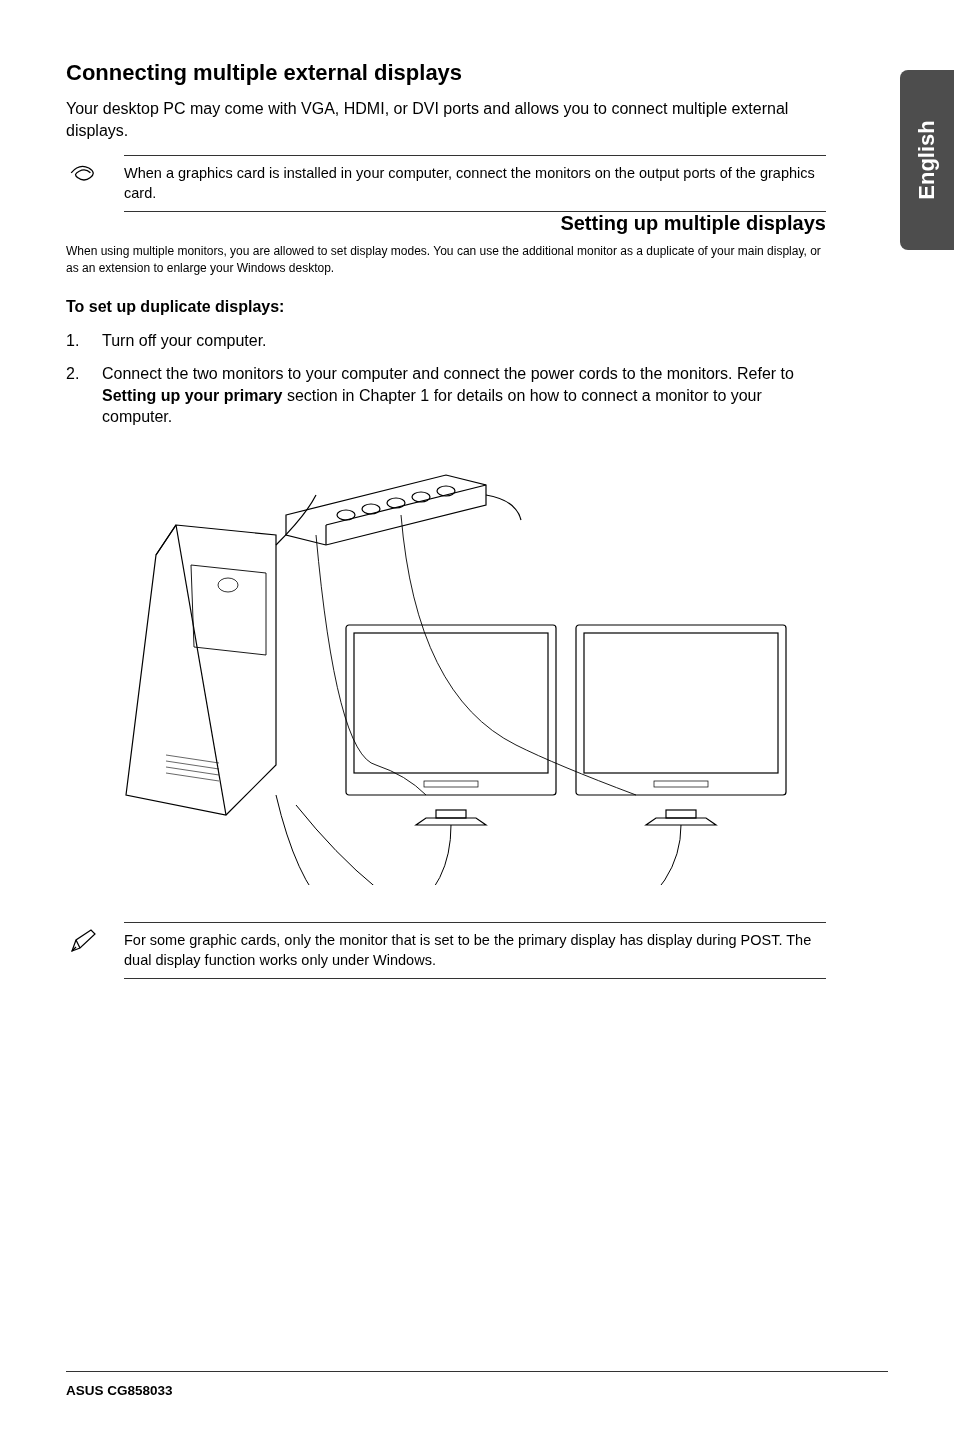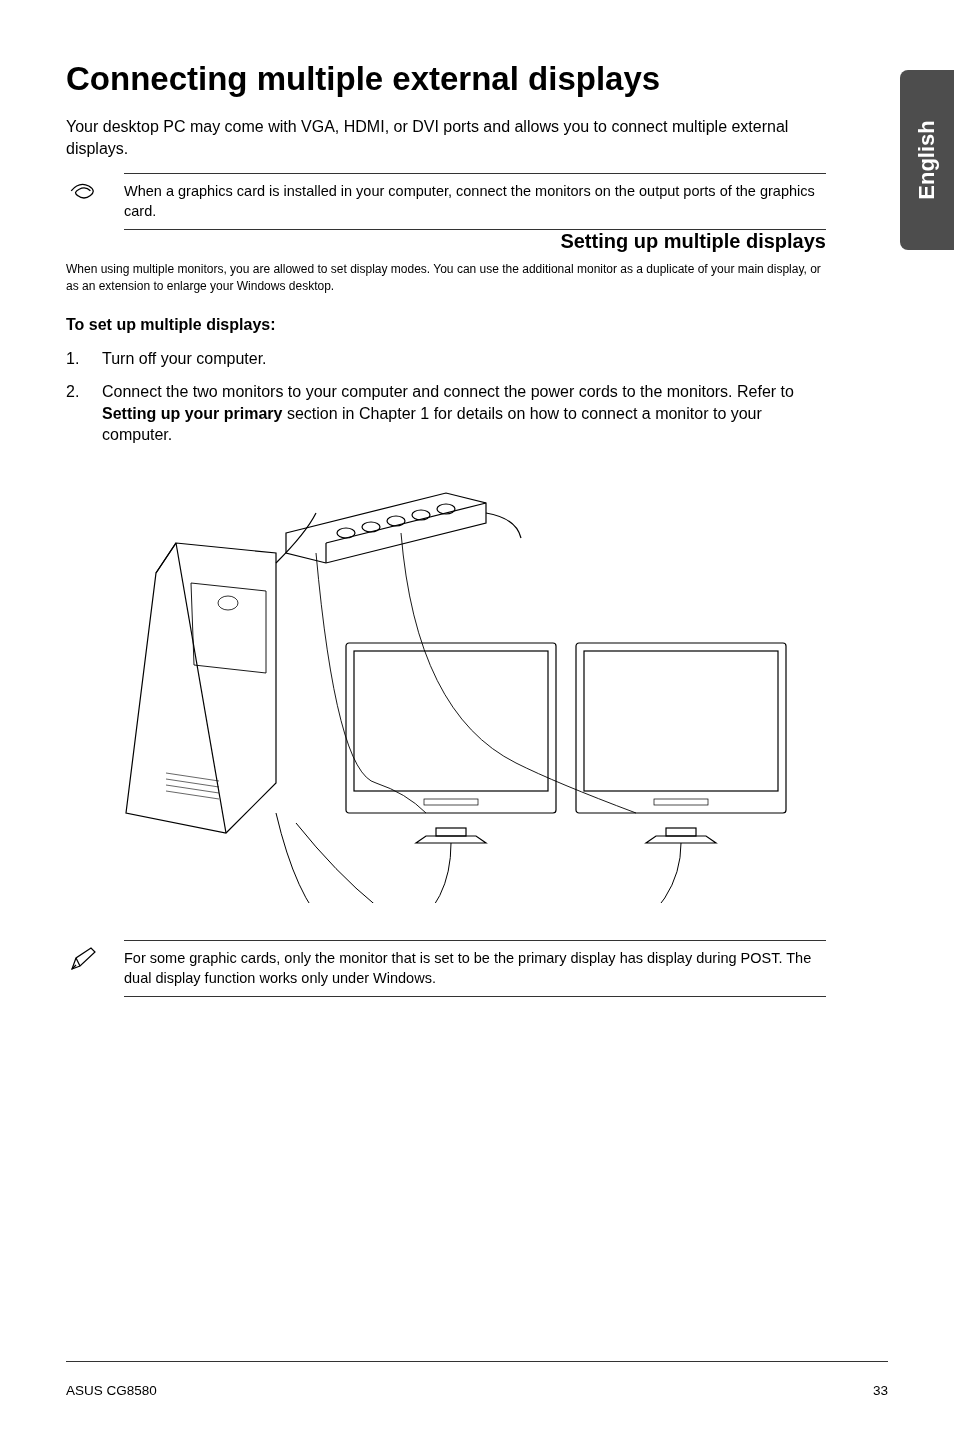--- a/index.html
+++ b/index.html
@@ -29,23 +29,23 @@
     color: #fff;
     font-weight: bold;
     font-size: 22px;
     transform: rotate(-90deg);
     white-space: nowrap;
   }
   .content {
     width: 760px;
   }
   h1 {
-    font-size: 33px;
-    font-weight: bold;
-    margin-bottom: 18px;
+    font-size: 22px;
+    font-weight: bold;
+    margin-bottom: 12px;
   }
   .intro {
     font-size: 16px;
     line-height: 1.35;
     margin-bottom: 14px;
   }
   .note-row {
     display: flex;
     align-items: flex-start;
     gap: 22px;
@@ -107,24 +107,25 @@
     margin-bottom: 22px;
   }
   .illus svg { width: 700px; height: 420px; }
   .note-icon.pen svg { width: 30px; height: 26px; stroke: #000; fill: none; stroke-width: 1.2; }
   .footer {
     position: absolute;
     bottom: 40px;
     left: 66px;
     right: 66px;
     border-top: 1px solid #333;
-    padding-top: 21px;
-    display: flex;
-    justify-content: space-between;
+    padding-top: 11px;
+    display: flex;
+    justify-content: flex-start;
     font-size: 13.5px;
+    font-weight: bold;
   }
 </style>
 </head>
 <body>
 
 <div class="side-tab">
   <span>English</span>
 </div>
 
 <div class="content">
@@ -137,21 +138,21 @@
       <svg viewBox="0 0 40 26">
         <path d="M4 14 Q14 2 26 8 Q36 14 28 20 Q20 26 12 20 Q6 16 14 12 Q22 8 28 14"></path>
       </svg>
     </div>
     <div class="note-box">When a graphics card is installed in your computer, connect the monitors on the output ports of the graphics card.</div>
   </div>
 
   <h2>Setting up multiple displays</h2>
   <p class="subintro">When using multiple monitors, you are allowed to set display modes. You can use the additional monitor as a duplicate of your main display, or as an extension to enlarge your Windows desktop.</p>
 
-  <p class="list-head">To set up multiple displays:</p>
+  <p class="list-head">To set up duplicate displays:</p>
 
   <ol class="steps">
     <li>
         <span>Turn off your computer.</span>
       </li>
     <li>
       <span><span>Connect the two monitors to your computer and connect the power cords to the monitors. Refer to </span><b>Setting up your primary</b><span> section in Chapter 1 for details on how to connect a monitor to your computer.</span></span>
     </li>
   </ol>
 

